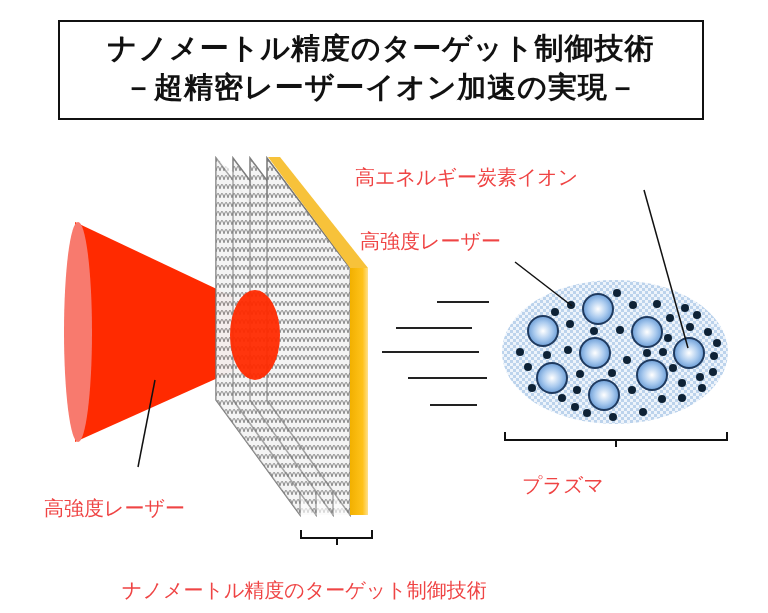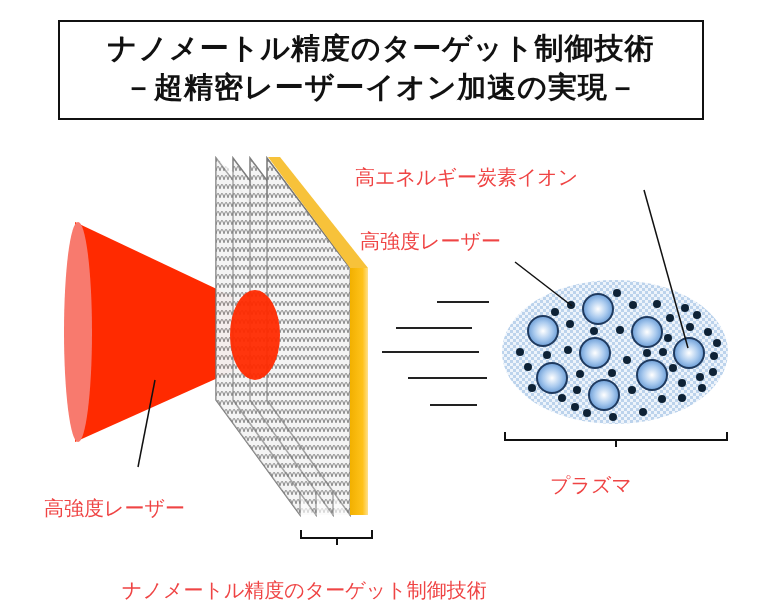--- a/index.html
+++ b/index.html
@@ -142,14 +142,14 @@
     <line x1="155" y1="380" x2="138" y2="467"></line>
   </g>
 
   <path d="M301 530 V538 H372 V530 M337 538 V545" stroke="#111" stroke-width="2" fill="none"></path>
   <path d="M505 432 V440 H727 V432 M616 440 V447" stroke="#111" stroke-width="2" fill="none"></path>
 </svg>
 
 <div class="label" style="left:355px; top:152px;">高エネルギー炭素イオン</div>
 <div class="label" style="left:360px; top:216px;">高強度レーザー</div>
 <div class="label" style="left:44px; top:483px;">高強度レーザー</div>
-<div class="label" style="left:550px; top:460px;">プラズマ</div>
+<div class="label" style="left:522px; top:460px;">プラズマ</div>
 <div class="label" style="left:122px; top:565px;">ナノメートル精度のターゲット制御技術</div>
 
 </body></html>

